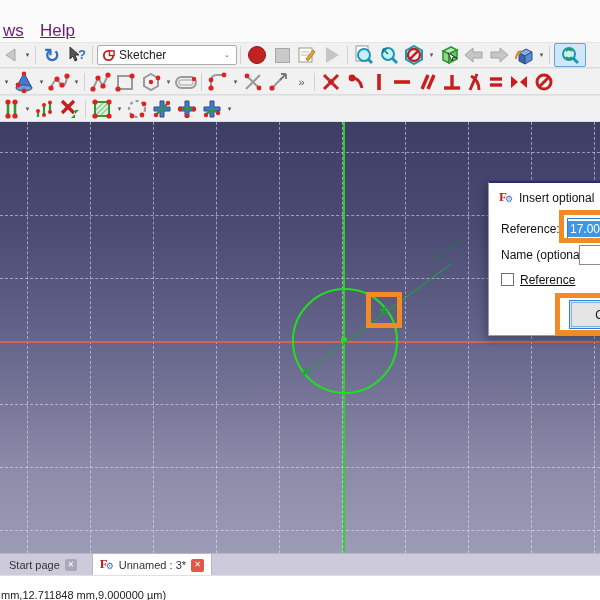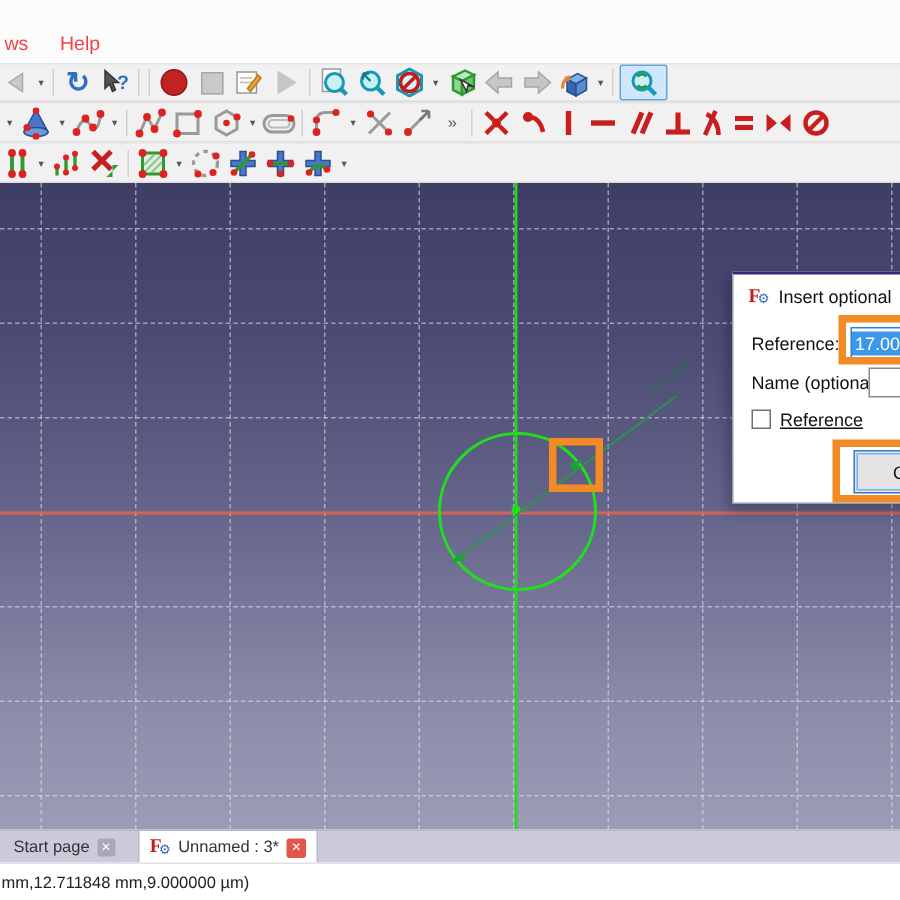--- a/index.html
+++ b/index.html
@@ -1,21 +1,21 @@
 <!DOCTYPE html>
 <html><head>
 <meta charset="utf-8">
 <style>
   html,body{margin:0;padding:0;}
   body{width:600px;height:600px;overflow:hidden;font-family:"Liberation Sans",sans-serif;background:#fff;}
   #app{position:relative;width:600px;height:600px;overflow:hidden;}
 
   
   .menubar{position:absolute;left:0;top:0;width:600px;height:42px;background:#fbfbfb;}
-  .menubar .menu-item{position:absolute;top:21px;font-size:13px;color:#ef4444;}
+  .menubar .menu-item{position:absolute;top:21px;font-size:17px;color:#701a75;text-decoration:underline;}
 
   
   .tbrow{position:absolute;left:0;width:600px;background:#f2f1f1;display:flex;align-items:center;gap:1px;border-top:1px solid #e6e5e5;border-bottom:1px solid #dddcdc;padding-left:2px;box-sizing:border-box;}
   .tb1{top:42px;height:26px;}
   .tb2{top:68px;height:27px;}
   .tb3{top:95px;height:27px;}
   .tbtn{width:24px;height:22px;display:flex;align-items:center;justify-content:center;flex:0 0 auto;}
   .tbtn.sm{width:20px;}
   .caret{width:9px;height:22px;display:flex;align-items:center;justify-content:center;font-size:7px;color:#555;flex:0 0 auto;}
   .sep{width:6px;height:22px;flex:0 0 auto;position:relative;}
@@ -70,21 +70,21 @@
   
   .tabbar{position:absolute;left:0;top:553px;width:600px;height:22px;background:#cdcadb;display:flex;align-items:stretch;border-top:1px solid #b9b6c6;}
   .tab{display:flex;align-items:center;gap:5px;padding:0 7px;font-size:11px;color:#333;flex:0 0 auto;}
   .tab.inactive{background:transparent;margin-left:2px;}
   .tab.active{background:#fff;border-left:1px solid #b9b6c6;border-right:1px solid #b9b6c6;margin-left:8px;}
   .close-x{width:12px;height:12px;border-radius:2px;display:flex;align-items:center;justify-content:center;font-size:8px;line-height:1;}
   .close-gray{background:#aaa7b6;color:#fff;}
   .close-red{background:#e2574c;color:#fff;width:13px;height:13px;}
 
   
-  .statusbar{position:absolute;left:0;top:575px;width:600px;height:25px;background:#fff;border-top:1px solid #e0e0e0;display:flex;align-items:center;}
+  .statusbar{position:absolute;left:0;top:575px;width:600px;height:25px;background:#fff;border-top:1px solid #e0e0e0;display:flex;align-items:flex-end;}
   .status-text{font-size:11px;color:#222;margin-left:1px;white-space:nowrap;}
 </style>
 </head>
 <body>
 
 <div id="app">
 
   <div class="menubar">
     <span class="menu-item" style="left:3px;">ws</span>
     <span class="menu-item" style="left:40px;">Help</span>
@@ -101,20 +101,28 @@
     <div class="tbtn">
         <span class="glyph-refresh">↻</span>
       </div>
     <div class="tbtn">
       <svg width="20" height="18" viewBox="0 0 20 18">
           <path d="M3,1 L3,13 L6,10 L8,15 L10,14 L8,9 L12,9 Z" fill="#555" stroke="#333"></path>
           <text x="11" y="13" font-size="13" font-weight="bold" fill="#2f6fc4">?</text>
         </svg>
     </div>
     <div class="sep"></div>
+    <div class="combo">
+      <svg width="13" height="13" viewBox="0 0 14 14">
+          <circle cx="7" cy="7" r="5" fill="none" stroke="#c31e1e" stroke-width="2"></circle>
+          <rect x="8" y="2" width="5" height="5" fill="#fff" stroke="#c31e1e" stroke-width="1.5"></rect>
+        </svg>
+      <span class="combo-label">Sketcher</span>
+      <span class="caret">⌄</span>
+    </div>
     <div class="sep"></div>
     <div class="tbtn">
         <div class="record-dot"></div>
       </div>
     <div class="tbtn">
         <div class="stop-sq"></div>
       </div>
     <div class="tbtn">
       <svg width="18" height="18" viewBox="0 0 18 18">
           <rect x="1" y="2" width="13" height="14" fill="#fdfdf4" stroke="#999"></rect>

